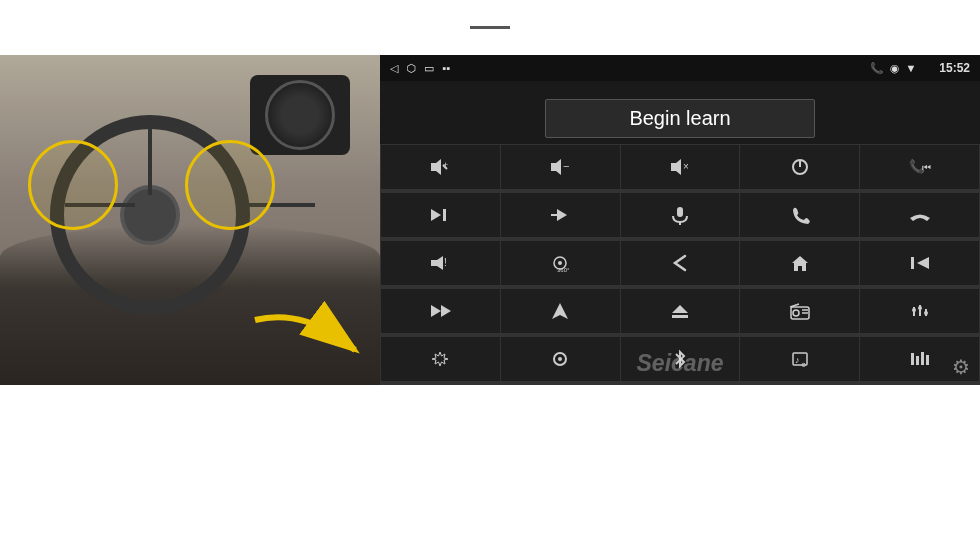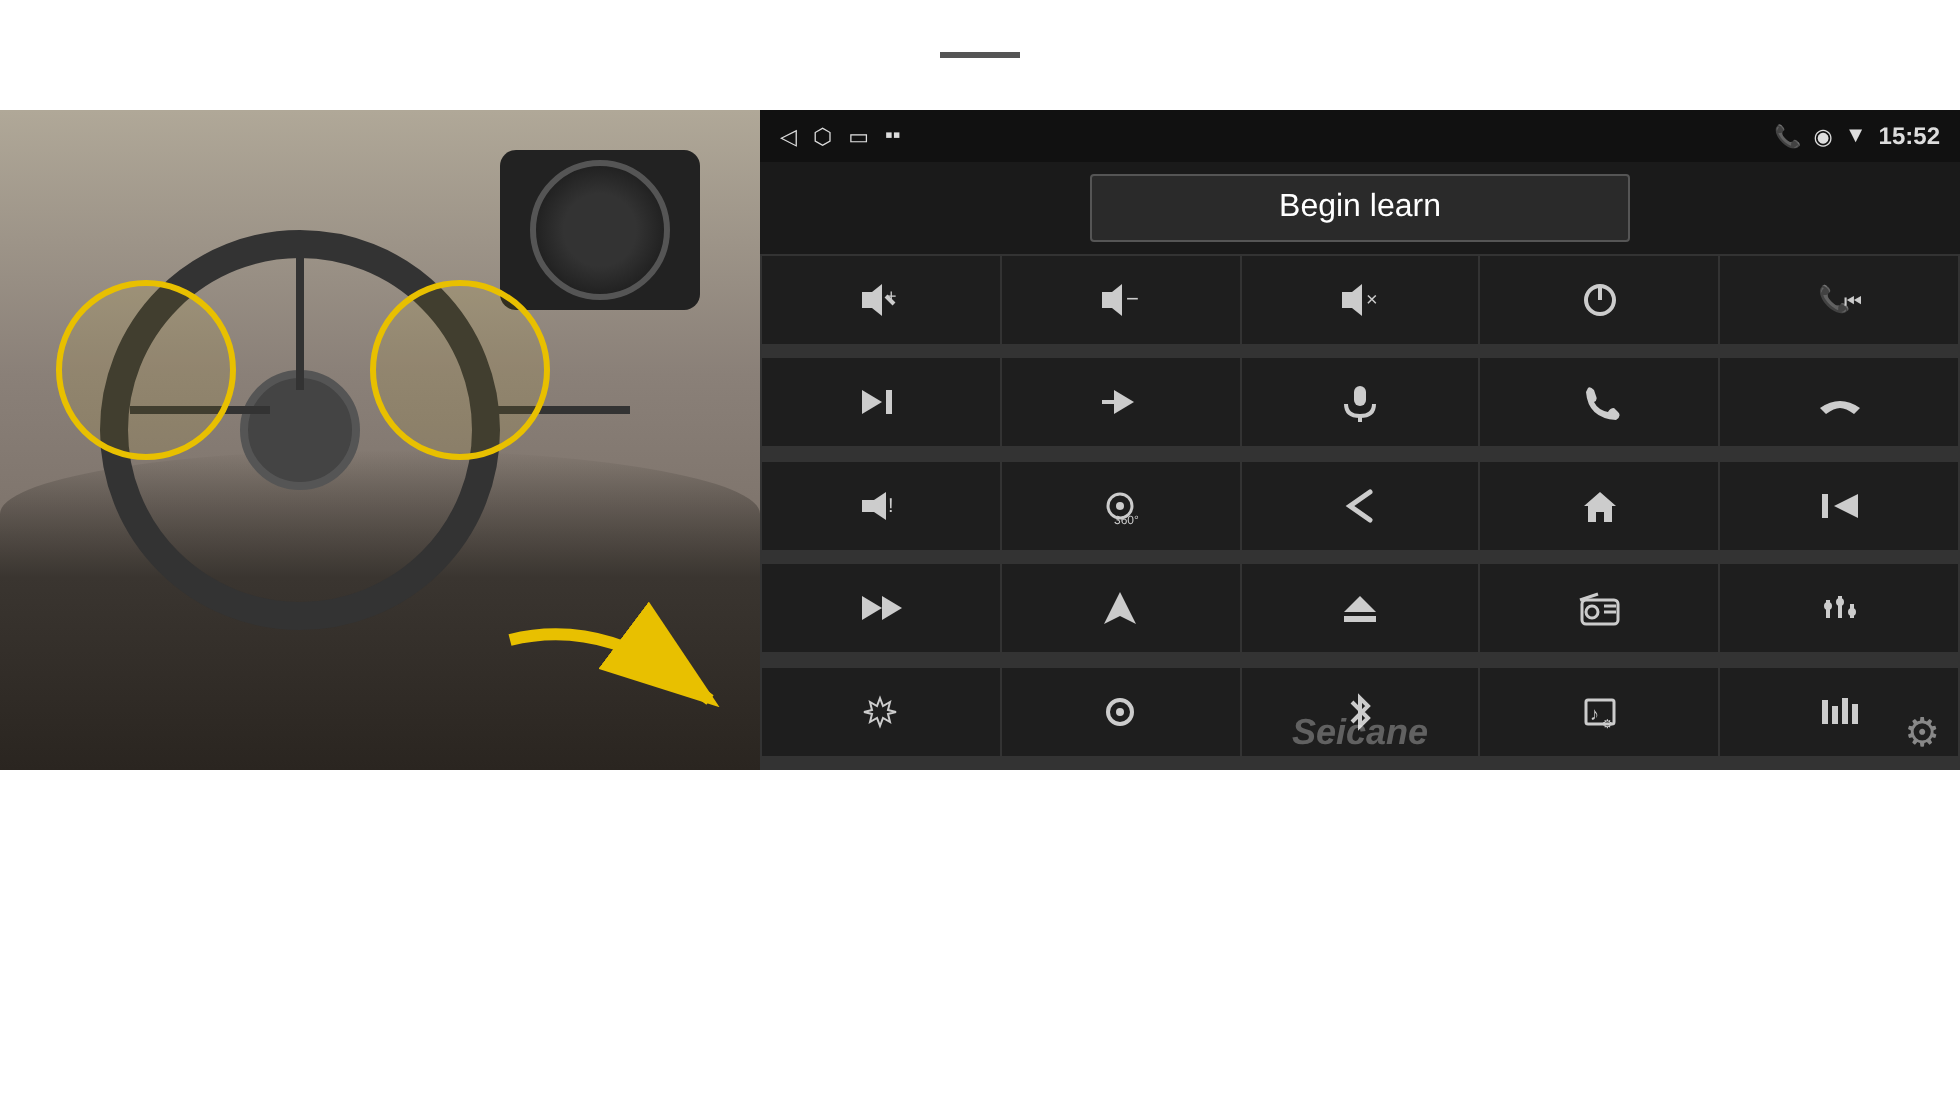--- a/index.html
+++ b/index.html
@@ -76,36 +76,38 @@
     }
     .status-right {
       display: flex;
       gap: 6px;
       align-items: center;
     }
     .status-time {
       color: #ddd;
       font-size: 12px;
       font-weight: bold;
+      margin-left: 17px;
     }
     .begin-learn-row {
       padding: 6px 10px;
       display: flex;
       justify-content: center;
     }
     .begin-learn-btn {
       background: #2a2a2a;
       border: 1px solid #555;
       color: #fff;
-      font-size: 16px;
+      font-size: 20px;
       padding: 7px 60px;
       cursor: pointer;
       border-radius: 2px;
       width: 270px;
       text-align: center;
+      margin-top: 12px;
     }
     .buttons-grid {
       display: grid;
       grid-template-columns: repeat(5, 1fr);
       gap: 1px;
       background: #333;
       flex: 1;
       padding: 1px;
     }
     .grid-btn {
@@ -119,21 +121,21 @@
       height: 44px;
       border: none;
     }
     
     .seicane-watermark {
       position: absolute;
       bottom: 8px;
       left: 50%;
       transform: translateX(-50%);
       color: rgba(255,255,255,0.3);
-      font-size: 18px;
+      font-size: 23px;
       font-style: italic;
       font-weight: bold;
       pointer-events: none;
     }
     .gear-icon-bottom {
       position: absolute;
       bottom: 6px;
       right: 10px;
       color: #888;
       font-size: 20px;

